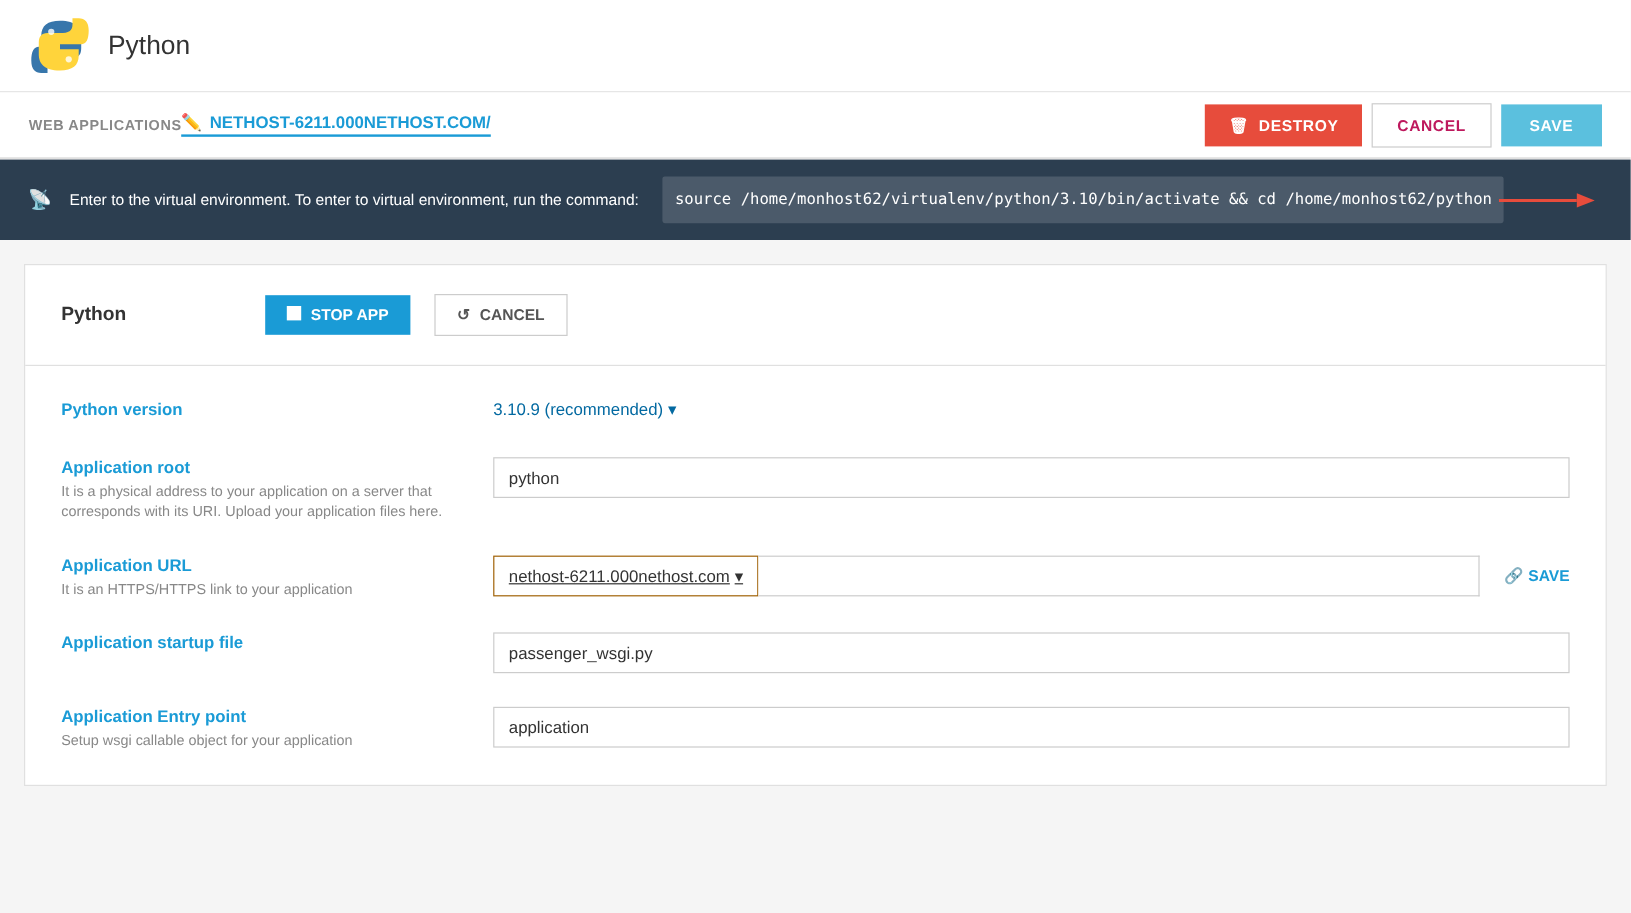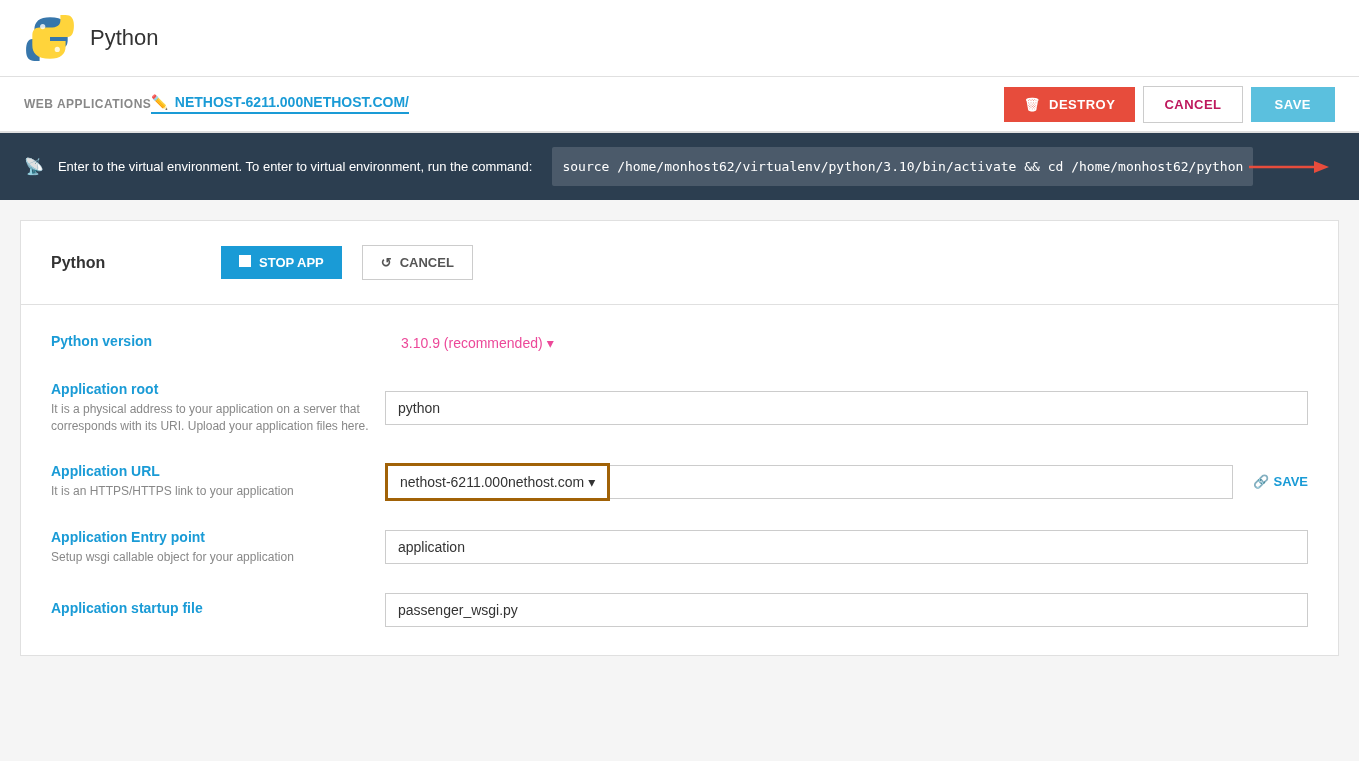--- a/index.html
+++ b/index.html
@@ -172,22 +172,22 @@
 
     .fields-section {
       padding: 28px 30px;
       display: flex;
       flex-direction: column;
       gap: 28px;
     }
 
     .field-row {
       display: flex;
-      align-items: center;
-      gap: 4px;
+      align-items: flex-start;
+      gap: 30px;
     }
     .field-label-col {
       min-width: 330px;
       max-width: 330px;
     }
     .field-label {
       font-size: 14px;
       font-weight: bold;
       color: #1a9bd6;
       margin-bottom: 4px;
@@ -198,51 +198,51 @@
       line-height: 1.4;
     }
     .field-control {
       flex: 1;
       display: flex;
       align-items: center;
       gap: 10px;
     }
 
     .version-select {
-      color: #ec4899;
+      color: #0369a1;
       background: none;
       border: none;
       font-size: 14px;
       cursor: pointer;
       display: flex;
       align-items: center;
       gap: 4px;
-      margin-left: 16px;
     }
 
     .text-input {
       width: 100%;
       padding: 8px 12px;
       border: 1px solid #ccc;
       font-size: 14px;
       color: #333;
       outline: none;
     }
 
     .url-dropdown {
       padding: 8px 12px;
-      border: 3px solid #a16207;
+      border: 1px solid #a16207;
       font-size: 14px;
       color: #333;
       background: #fff;
       cursor: pointer;
       display: flex;
       align-items: center;
       gap: 4px;
       white-space: nowrap;
+      text-decoration: underline;
     }
     .url-path-input {
       flex: 1;
       padding: 8px 12px;
       border: 1px solid #ccc;
       border-left: none;
       font-size: 14px;
       color: #333;
       outline: none;
     }
@@ -370,31 +370,31 @@
         </div>
         <button class="btn-open">
           <span>🔗</span>
           <span>SAVE</span>
         </button>
       </div>
     </div>
 
     <div class="field-row">
       <div class="field-label-col">
+        <div class="field-label">Application startup file</div>
+      </div>
+      <div class="field-control">
+        <input class="text-input" type="text" value="passenger_wsgi.py" style="">
+      </div>
+    </div>
+
+    <div class="field-row">
+      <div class="field-label-col">
         <div class="field-label">Application Entry point</div>
         <div class="field-hint">Setup wsgi callable object for your application</div>
       </div>
       <div class="field-control">
         <input class="text-input" type="text" value="application" style="">
       </div>
     </div>
 
-    <div class="field-row">
-      <div class="field-label-col">
-        <div class="field-label">Application startup file</div>
-      </div>
-      <div class="field-control">
-        <input class="text-input" type="text" value="passenger_wsgi.py" style="">
-      </div>
-    </div>
-
   </div>
 </div>
 
 </body></html>

